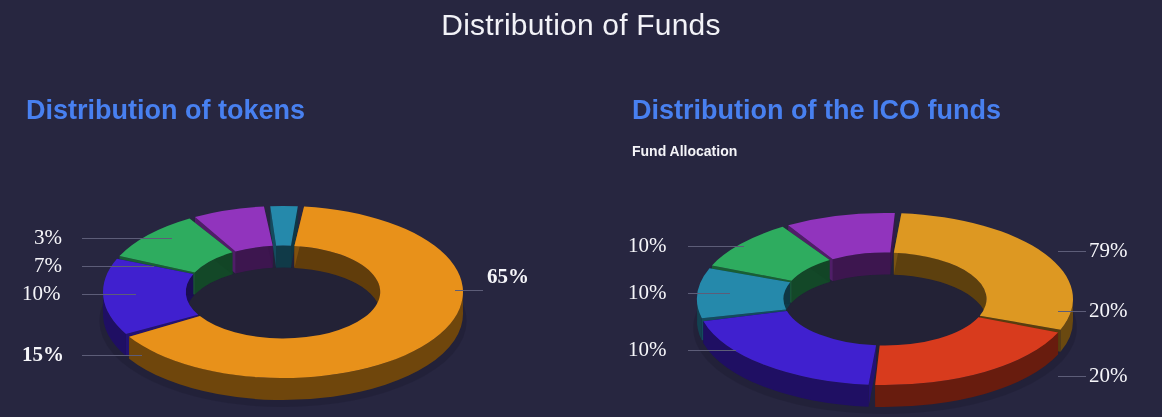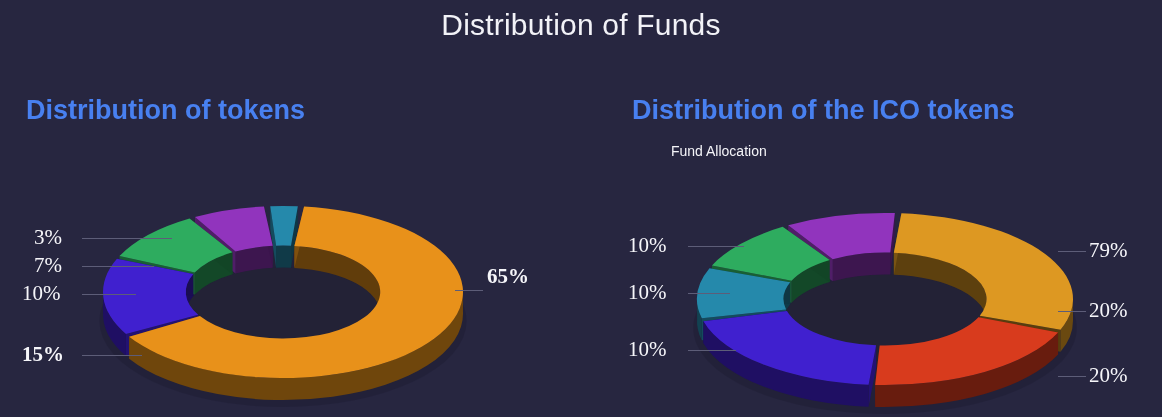--- a/index.html
+++ b/index.html
@@ -45,24 +45,23 @@
     color: #4880f0;
     white-space: nowrap;
   }
   .panel-left .panel-title { left: 26px; }
   .panel-right .panel-title { left: 52px; }
   .panel-subtitle {
     position: absolute;
     top: 48px;
     left: 52px;
     font-size: 14px;
-    font-weight: 400;
+    font-weight: 700;
     color: #f4f4f8;
     white-space: nowrap;
-    margin-left: 39px;
   }
   .chart-svg { display: block; }
   .pct-label {
     position: absolute;
     font-family: "Liberation Serif", serif;
     font-size: 21px;
     color: #f6f6fa;
     white-space: nowrap;
     line-height: 1;
   }
@@ -77,21 +76,21 @@
 
 <div id="page">
 
   <div class="main-title">Distribution of Funds</div>
 
   <div class="panel panel-left">
     <div class="panel-title">Distribution of tokens</div>
   </div>
 
   <div class="panel panel-right">
-    <div class="panel-title">Distribution of the ICO tokens</div>
+    <div class="panel-title">Distribution of the ICO funds</div>
     <div class="panel-subtitle">Fund Allocation</div>
   </div>
 
   <svg class="chart-svg" id="charts" width="1162" height="417" viewBox="0 0 1162 417" style="position:absolute;top:0;left:0">
       <g>
         <ellipse cx="283" cy="321" rx="183.6" ry="86" fill="#222138" opacity="0.85"></ellipse>
         <ellipse cx="283" cy="314" rx="97.2" ry="46.440000000000005" fill="#232236"></ellipse>
         <path d="M 276.1050272537795 245.67698822708198 A 97.2 46.440000000000005 0 0 1 291.00990654204406 245.71795150638377 L 291.00990654204406 267.71795150638377 A 97.2 46.440000000000005 0 0 0 276.1050272537795 267.676988227082 Z" fill="#103a48"></path>
         <path d="M 235.4797509186684 251.48831551042397 A 97.2 46.440000000000005 0 0 1 272.7165128441302 245.82063390316995 L 272.7165128441302 267.82063390316995 A 97.2 46.440000000000005 0 0 0 235.4797509186684 273.48831551042394 Z" fill="#3d164f"></path>
         <path d="M 294.3947379387111 245.88021245943614 A 97.2 46.440000000000005 0 0 1 380.1653460718386 293.23997120366624 L 380.1653460718386 315.23997120366624 A 97.2 46.440000000000005 0 0 0 294.3947379387111 267.88021245943617 Z" fill="#613d0b"></path>

